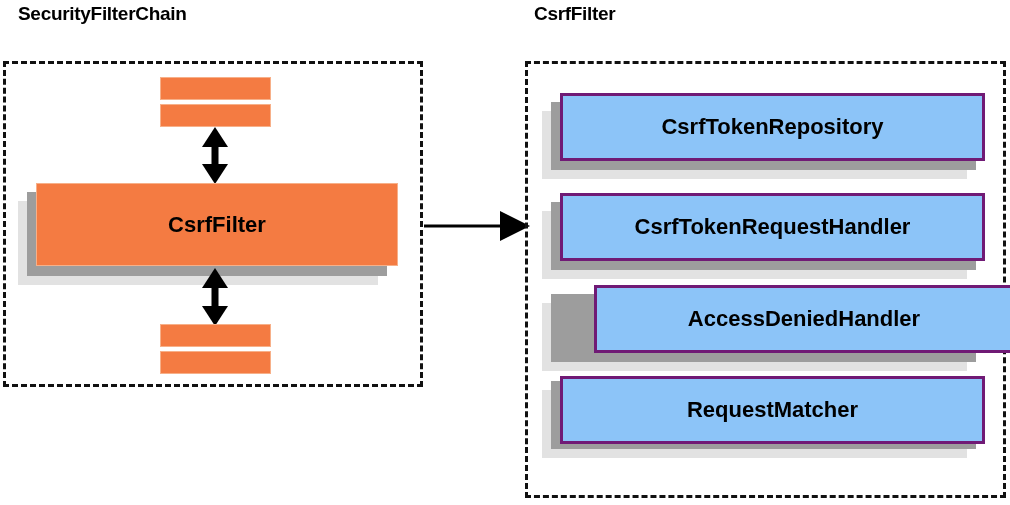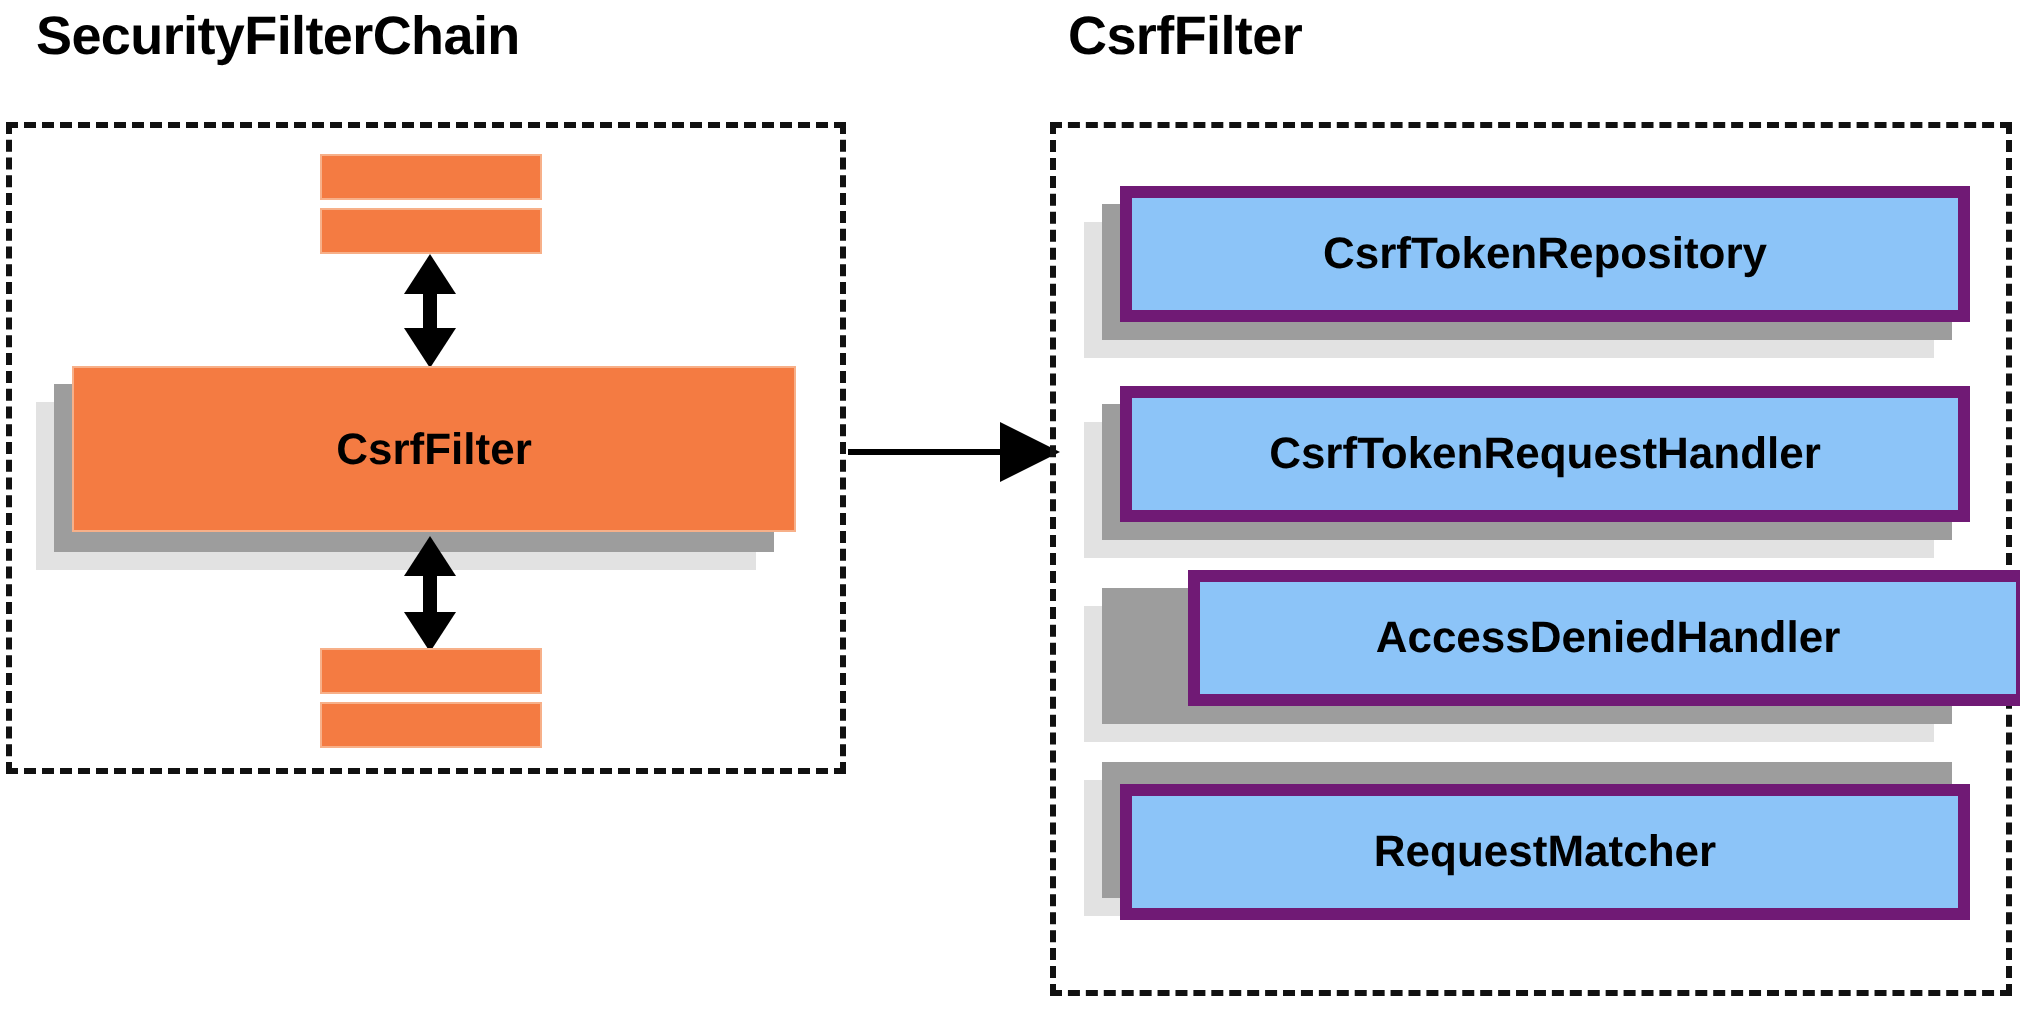--- a/index.html
+++ b/index.html
@@ -12,21 +12,21 @@
     width: 1010px;
     height: 505px;
     background: #ffffff;
     overflow: hidden;
     font-family: "Liberation Sans", sans-serif;
   }
 
   
   .panel-title {
     position: absolute;
-    font-size: 27px;
+    font-size: 19px;
     font-weight: bold;
     color: #000000;
     letter-spacing: -0.3px;
     white-space: nowrap;
   }
   #title-left  { left: 18px;  top: 3px; }
   #title-right { left: 534px; top: 3px; }
 
   
   .panel {
@@ -57,21 +57,21 @@
     font-weight: bold;
     color: #000000;
     white-space: nowrap;
   }
   .card-orange {
     background: #f47b42;
     border: 1px solid #f7b089;
   }
   .card-blue {
     background: #8cc4f8;
-    border: 6px solid #701a75;
+    border: 3px solid #701a75;
   }
 
   
   .bar-orange {
     position: absolute;
     background: #f47b42;
     border: 1px solid #f7b089;
     box-sizing: border-box;
   }
 
@@ -185,18 +185,18 @@
     <div class="layer layer-light" style="left:542px; top:303px; width:425px; height:68px;"></div>
     <div class="layer layer-dark" style="left:551px; top:294px; width:425px; height:68px;"></div>
     <div class="card-face card-blue" style="left:560px; top:285px; width:420px; height:68px;margin-left:34px;">
       <span>AccessDeniedHandler</span>
     </div>
   </div>
 
   <div class="stack">
     <div class="layer layer-light" style="left:542px; top:390px; width:425px; height:68px;"></div>
     <div class="layer layer-dark" style="left:551px; top:381px; width:425px; height:68px;"></div>
-    <div class="card-face card-blue" style="left:560px; top:392px; width:425px; height:68px;">
+    <div class="card-face card-blue" style="left:560px; top:376px; width:425px; height:68px;">
       <span>RequestMatcher</span>
     </div>
   </div>
 
 </div>
 
 </body></html>

